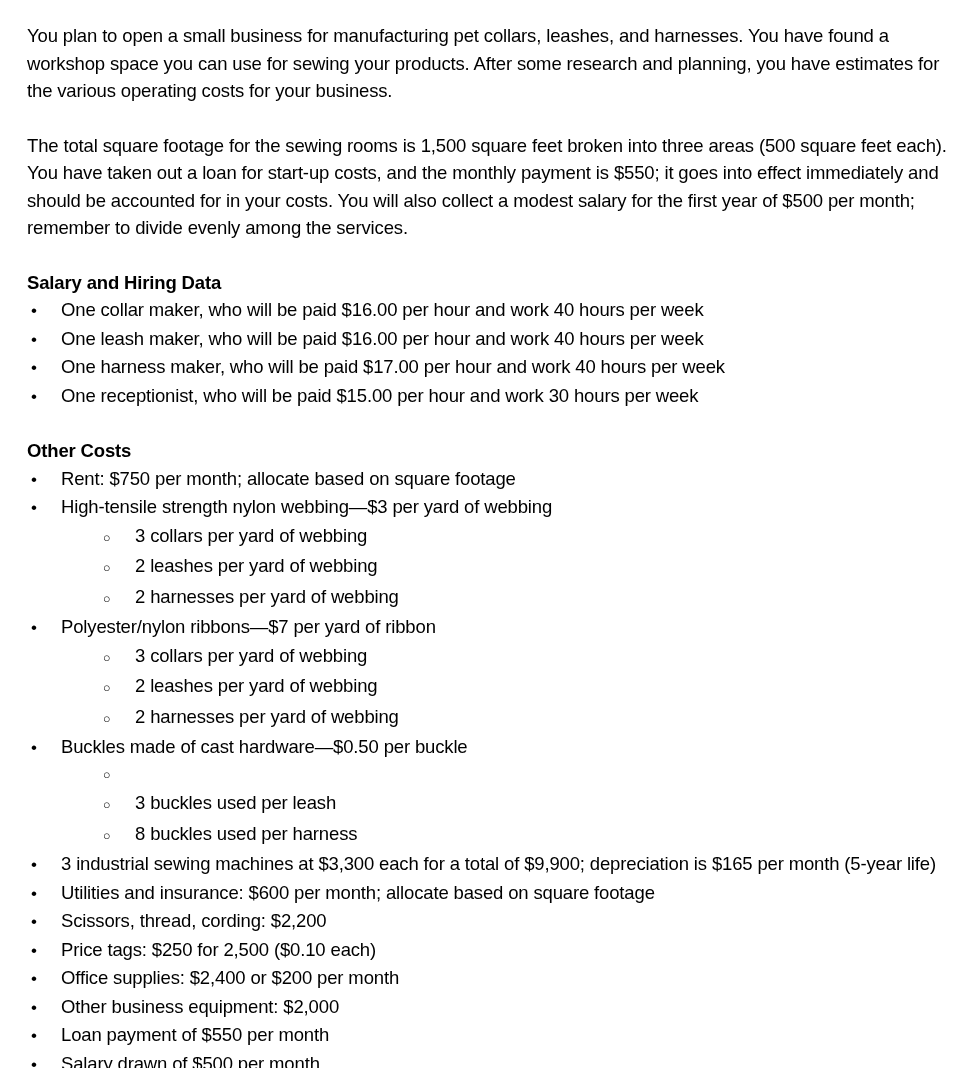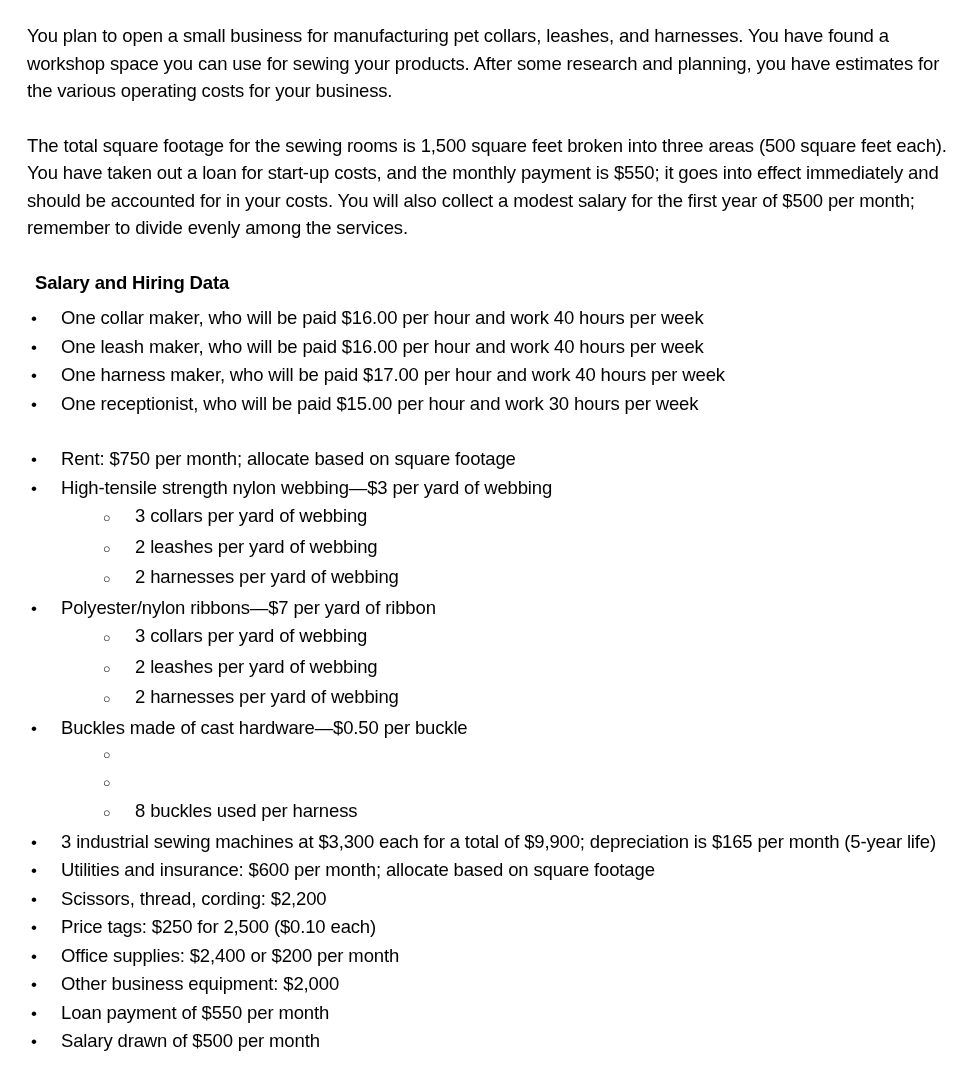--- a/index.html
+++ b/index.html
@@ -22,21 +22,21 @@
     box-sizing: border-box;
     width: 980px;
   }
   .para {
     margin: 0 0 27px 0;
   }
   .section-heading {
     font-size: 18.5px;
     line-height: 27.5px;
     font-weight: 700;
-    margin: 8px;
+    margin: 0;
   }
   ul.bullet-list {
     list-style: none;
     margin: 0 0 27px 0;
     padding: 0;
   }
   ul.bullet-list.last {
     margin-bottom: 0;
   }
   ul.bullet-list li {
@@ -85,20 +85,21 @@
     <li>
       <span class="m1">•</span>
       <span class="li-text">One harness maker, who will be paid $17.00 per hour and work 40 hours per week</span>
     </li>
     <li>
       <span class="m1">•</span>
       <span class="li-text">One receptionist, who will be paid $15.00 per hour and work 30 hours per week</span>
     </li>
   </ul>
 
+  <h2 class="section-heading">Other Costs</h2>
 
   <ul class="bullet-list last">
     <li>
       <span class="m1">•</span>
       <span class="li-text">Rent: $750 per month; allocate based on square footage</span>
     </li>
 
     <li>
       <span class="m1">•</span>
       <span class="li-text">High-tensile strength nylon webbing—$3 per yard of webbing</span>
@@ -135,20 +136,21 @@
 
     <li>
       <span class="m1">•</span>
       <span class="li-text">Buckles made of cast hardware—$0.50 per buckle</span>
     </li>
     <li class="sub">
       <span class="m2">○</span>
     </li>
     <li class="sub">
       <span class="m2">○</span>
+      <span class="li-text">3 buckles used per leash</span>
     </li>
     <li class="sub">
       <span class="m2">○</span>
       <span class="li-text">8 buckles used per harness</span>
     </li>
 
     <li>
       <span class="m1">•</span>
       <span class="li-text">3 industrial sewing machines at $3,300 each for a total of $9,900; depreciation is $165 per month (5-year life)</span>
     </li>

